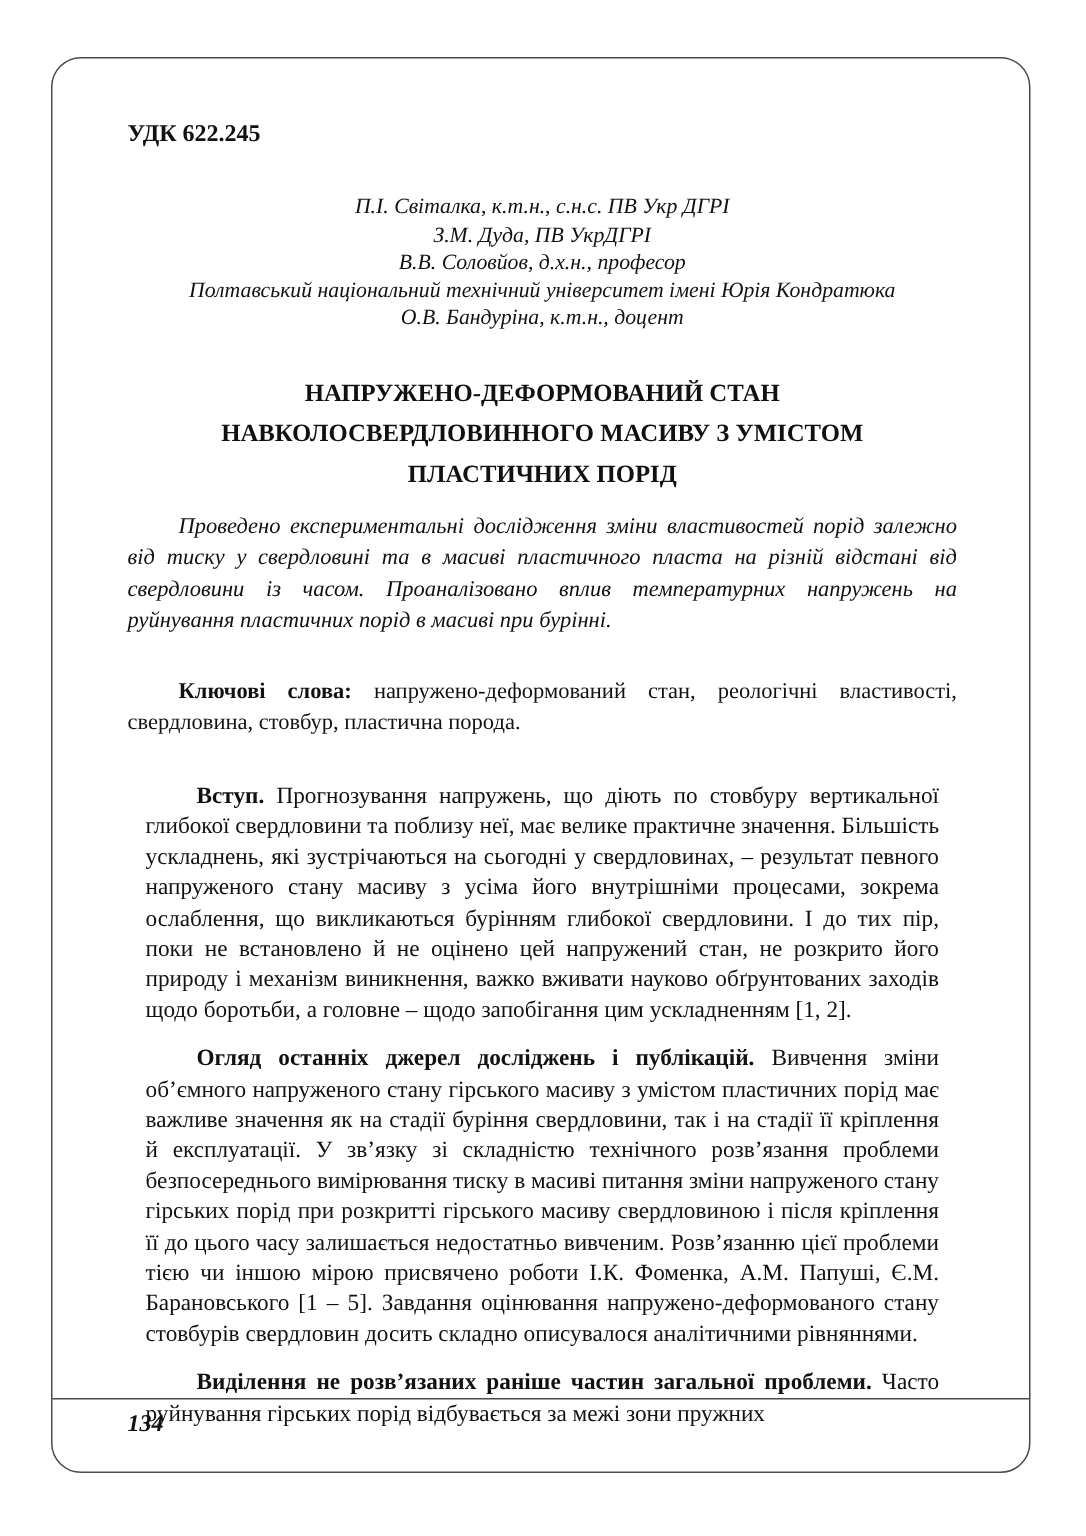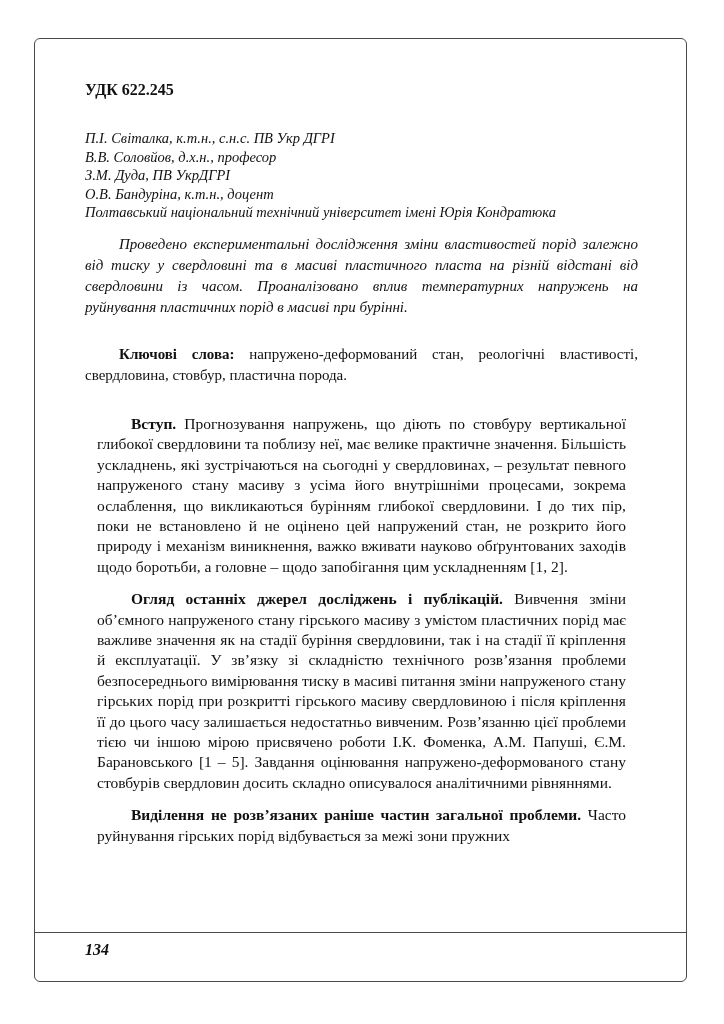--- a/index.html
+++ b/index.html
@@ -16,35 +16,35 @@
     background: #ffffff;
     overflow: hidden;
   }
   .sheet {
     position: absolute;
     left: 34px;
     top: 38px;
     width: 653px;
     height: 944px;
     border: 1.5px solid #4a4a4a;
-    border-radius: 6px;
+    border-radius: 20px;
     box-sizing: border-box;
     background: #ffffff;
   }
   .content {
     padding: 0 48px 0 50px;
   }
   .udc {
     margin-top: 42px;
     font-size: 16px;
     font-weight: bold;
   }
   .authors {
     margin-top: 30px;
-    text-align: left;
+    text-align: center;
     font-style: italic;
     font-size: 14.5px;
     line-height: 18.6px;
   }
   .title {
     margin-top: 26px;
     text-align: center;
     font-weight: bold;
     font-size: 16.5px;
     line-height: 27px;
@@ -103,26 +103,31 @@
 <body>
 
 <div class="page">
   <div class="sheet">
     <div class="content">
 
       <div class="udc">УДК 622.245</div>
 
       <div class="authors">
         <div>П.І. Світалка, к.т.н., с.н.с. ПВ Укр ДГРІ</div>
+        <div>З.М. Дуда, ПВ УкрДГРІ</div>
         <div>В.В. Соловйов, д.х.н., професор</div>
-        <div>З.М. Дуда, ПВ УкрДГРІ</div>
+        <div>Полтавський національний технічний університет імені Юрія Кондратюка</div>
         <div>О.В. Бандуріна, к.т.н., доцент</div>
-        <div>Полтавський національний технічний університет імені Юрія Кондратюка</div>
       </div>
 
+      <div class="title">
+        <div>НАПРУЖЕНО-ДЕФОРМОВАНИЙ СТАН</div>
+        <div>НАВКОЛОСВЕРДЛОВИННОГО МАСИВУ З УМІСТОМ</div>
+        <div>ПЛАСТИЧНИХ ПОРІД</div>
+      </div>
 
       <p class="abstract">Проведено експериментальні дослідження зміни властивостей порід залежно від тиску у свердловині та в масиві пластичного пласта на різній відстані від свердловини із часом. Проаналізовано вплив температурних напружень на руйнування пластичних порід в масиві при бурінні.</p>
 
       <p class="keywords"><b>Ключові слова:</b> <span>напружено-деформований стан, реологічні властивості, свердловина, стовбур, пластична порода.</span></p>
 
       <div class="body-block">
         <p class="body-par"><b>Вступ.</b> <span>Прогнозування напружень, що діють по стовбуру вертикальної глибокої свердловини та поблизу неї, має велике практичне значення. Більшість ускладнень, які зустрічаються на сьогодні у свердловинах, – результат певного напруженого стану масиву з усіма його внутрішніми процесами, зокрема ослаблення, що викликаються бурінням глибокої свердловини. І до тих пір, поки не встановлено й не оцінено цей напружений стан, не розкрито його природу і механізм виникнення, важко вживати науково обґрунтованих заходів щодо боротьби, а головне – щодо запобігання цим ускладненням [1, 2].</span></p>
         <p class="body-par"><b>Огляд останніх джерел досліджень і публікацій.</b> <span>Вивчення зміни об’ємного напруженого стану гірського масиву з умістом пластичних порід має важливе значення як на стадії буріння свердловини, так і на стадії її кріплення й експлуатації. У зв’язку зі складністю технічного розв’язання проблеми безпосереднього вимірювання тиску в масиві питання зміни напруженого стану гірських порід при розкритті гірського масиву свердловиною і після кріплення її до цього часу залишається недостатньо вивченим. Розв’язанню цієї проблеми тією чи іншою мірою присвячено роботи І.К. Фоменка, А.М. Папуші, Є.М. Барановського [1 – 5]. Завдання оцінювання напружено-деформованого стану стовбурів свердловин досить складно описувалося аналітичними рівняннями.</span></p>
         <p class="body-par"><b>Виділення не розв’язаних раніше частин загальної проблеми.</b> <span>Часто руйнування гірських порід відбувається за межі зони пружних</span></p>
       </div>

